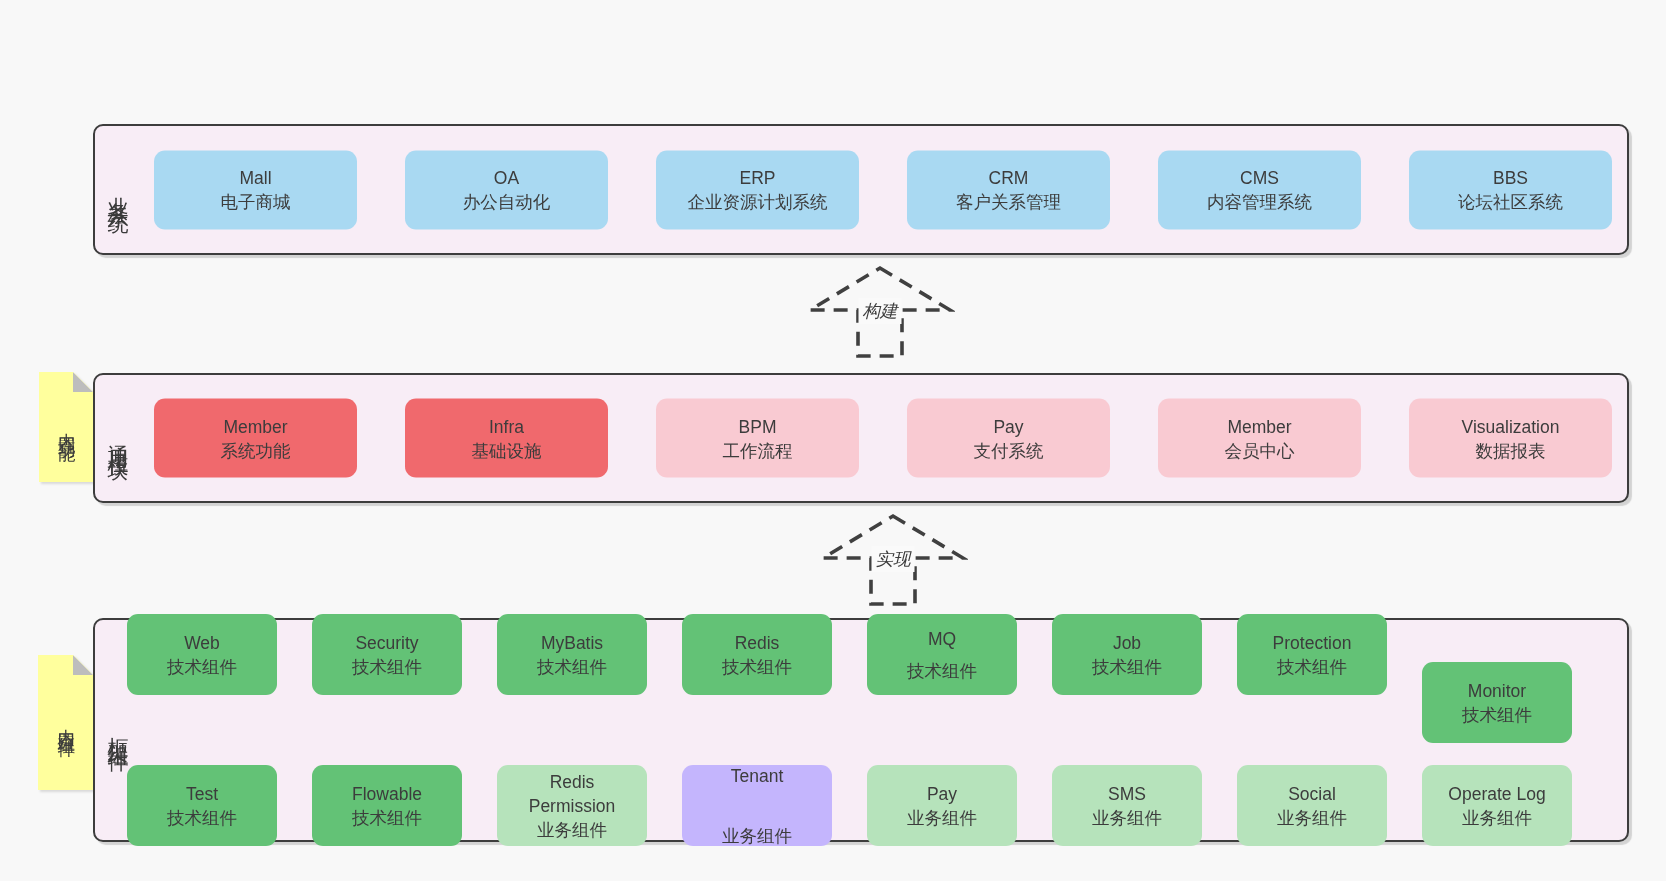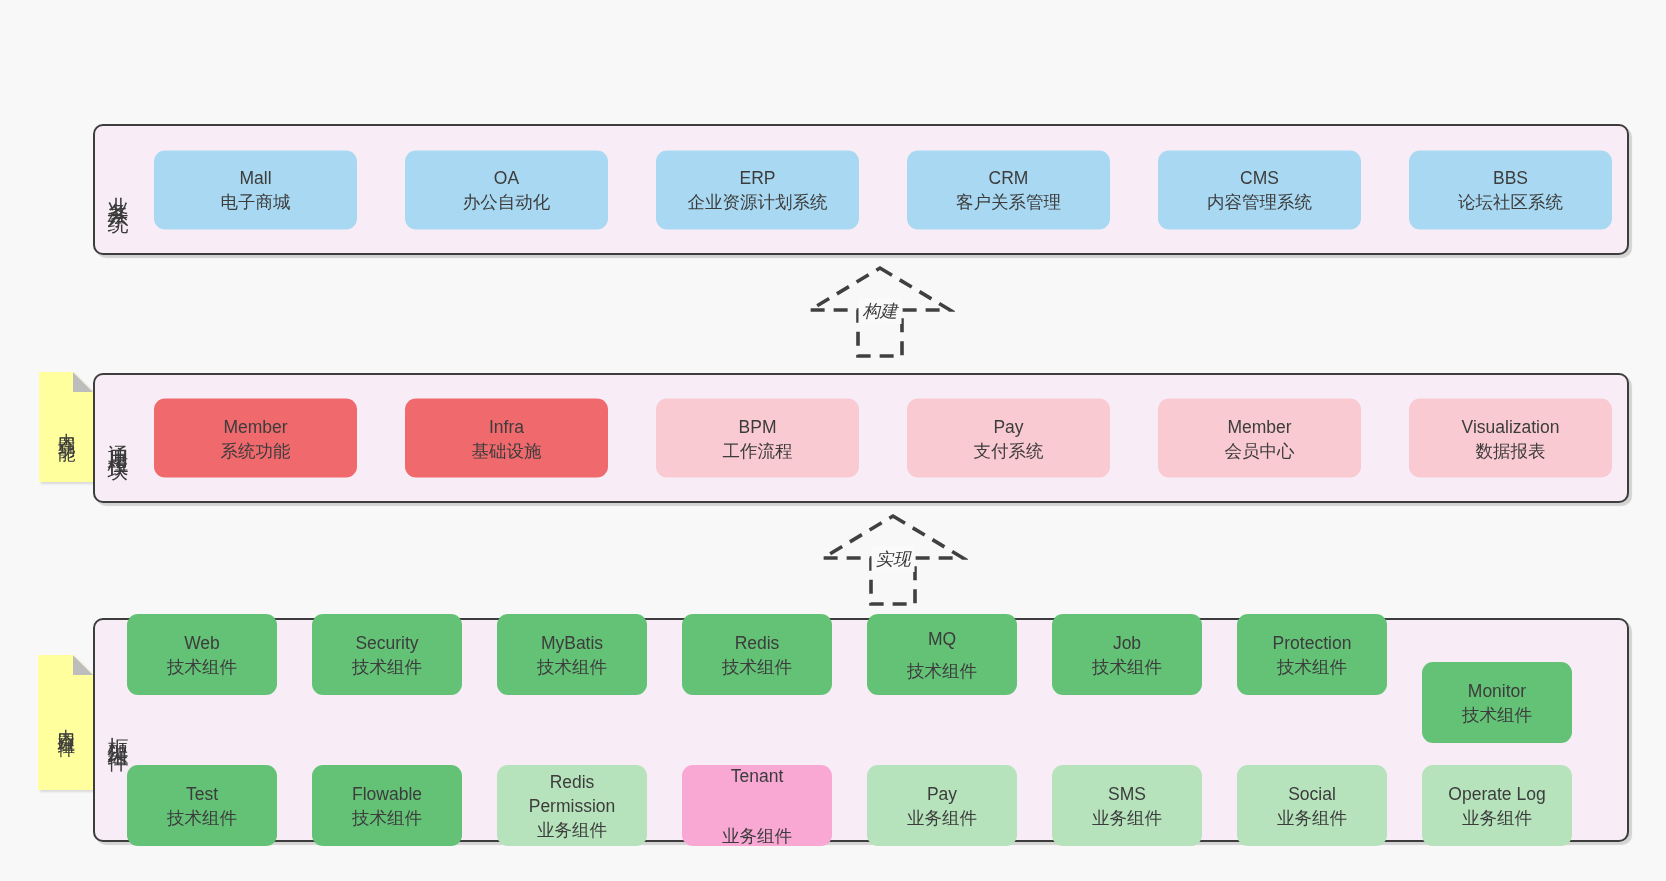--- a/index.html
+++ b/index.html
@@ -215,21 +215,21 @@
             <div class="zh">技术组件</div>
           </div>
           <div class="box" style="background: rgb(99, 194, 118);">
             <div class="en">Flowable</div>
             <div class="zh">技术组件</div>
           </div>
           <div class="box" style="background: rgb(182, 227, 187);">
             <div class="en">Redis Permission</div>
             <div class="zh">业务组件</div>
           </div>
-          <div class="box" style="background: #f9a8d4; gap: 36px;">
+          <div class="box" style="background: #c4b5fd; gap: 36px;">
             <div class="en">Tenant</div>
             <div class="zh">业务组件</div>
           </div>
           <div class="box" style="background: rgb(182, 227, 187);">
             <div class="en">Pay</div>
             <div class="zh">业务组件</div>
           </div>
           <div class="box" style="background: rgb(182, 227, 187);">
             <div class="en">SMS</div>
             <div class="zh">业务组件</div>

